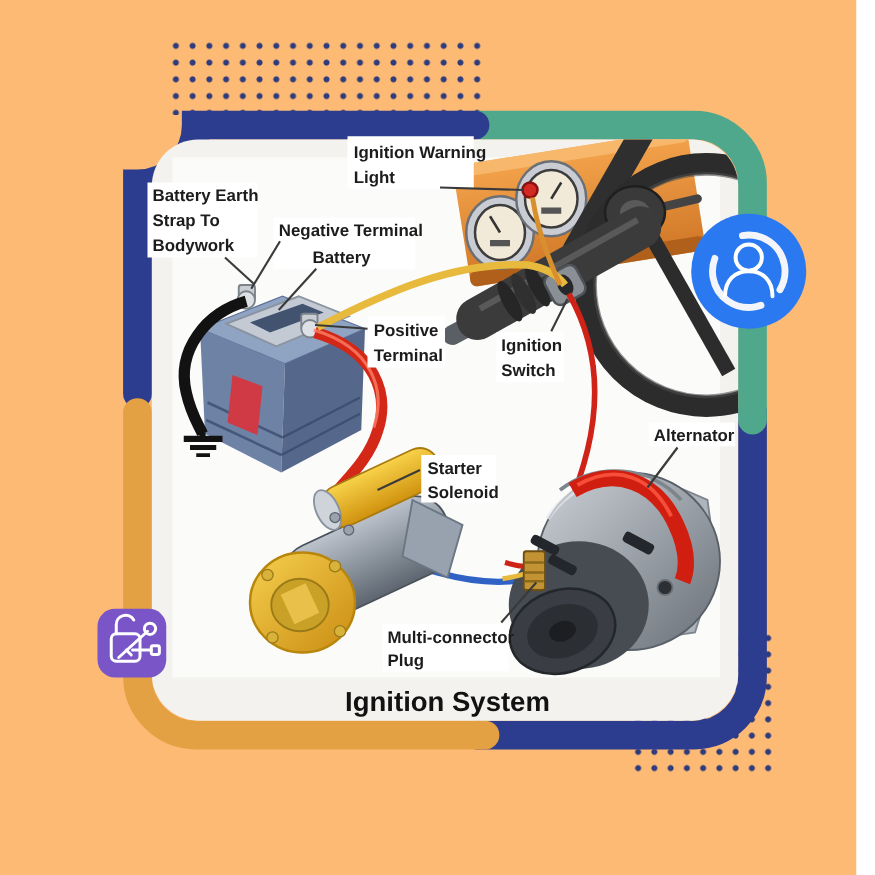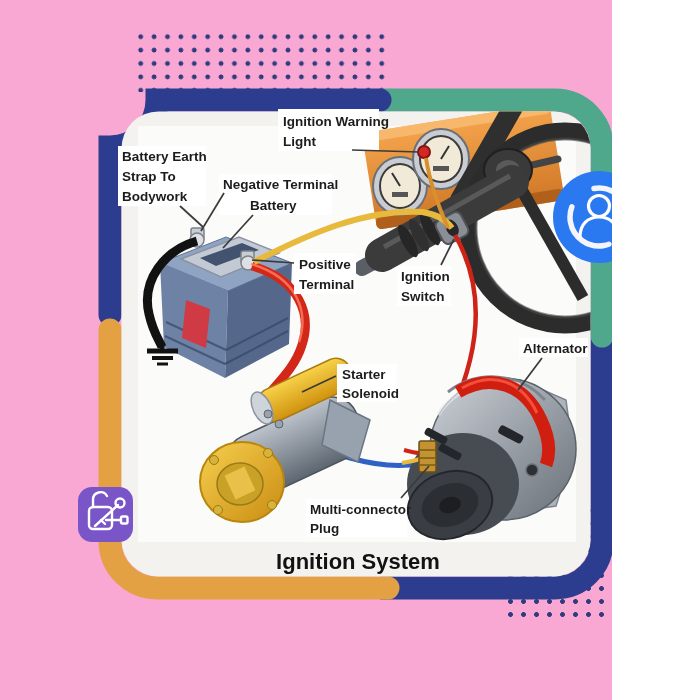--- a/index.html
+++ b/index.html
@@ -1,16 +1,16 @@
 <!DOCTYPE html>
 <html><head>
 <meta charset="utf-8">
 <style>
   html,body{margin:0;padding:0;background:#ffffff;}
-  .canvas{position:relative;width:612px;height:700px;background:#f9a8d4;overflow:hidden;
+  .canvas{position:relative;width:685px;height:700px;background:#fdba74;overflow:hidden;
           font-family:"Liberation Sans", sans-serif;}
   .dots{position:absolute;
         background-image:radial-gradient(circle, #2e3b7d 2.1px, rgba(0,0,0,0) 2.7px);
         background-size:13.4px 13.4px;}
   .dots.tl{left:134px;top:30px;width:258px;height:62px;}
   .dots.br{left:504px;top:504px;width:118px;height:118px;background-size:13px 13px;}
   svg.scene{position:absolute;left:0;top:0;}
   text{font-family:"Liberation Sans", sans-serif;}
   .lbl{font-size:13.5px;font-weight:bold;fill:#1c1c1c;}
   .title{font-size:22px;font-weight:bold;fill:#121212;}

